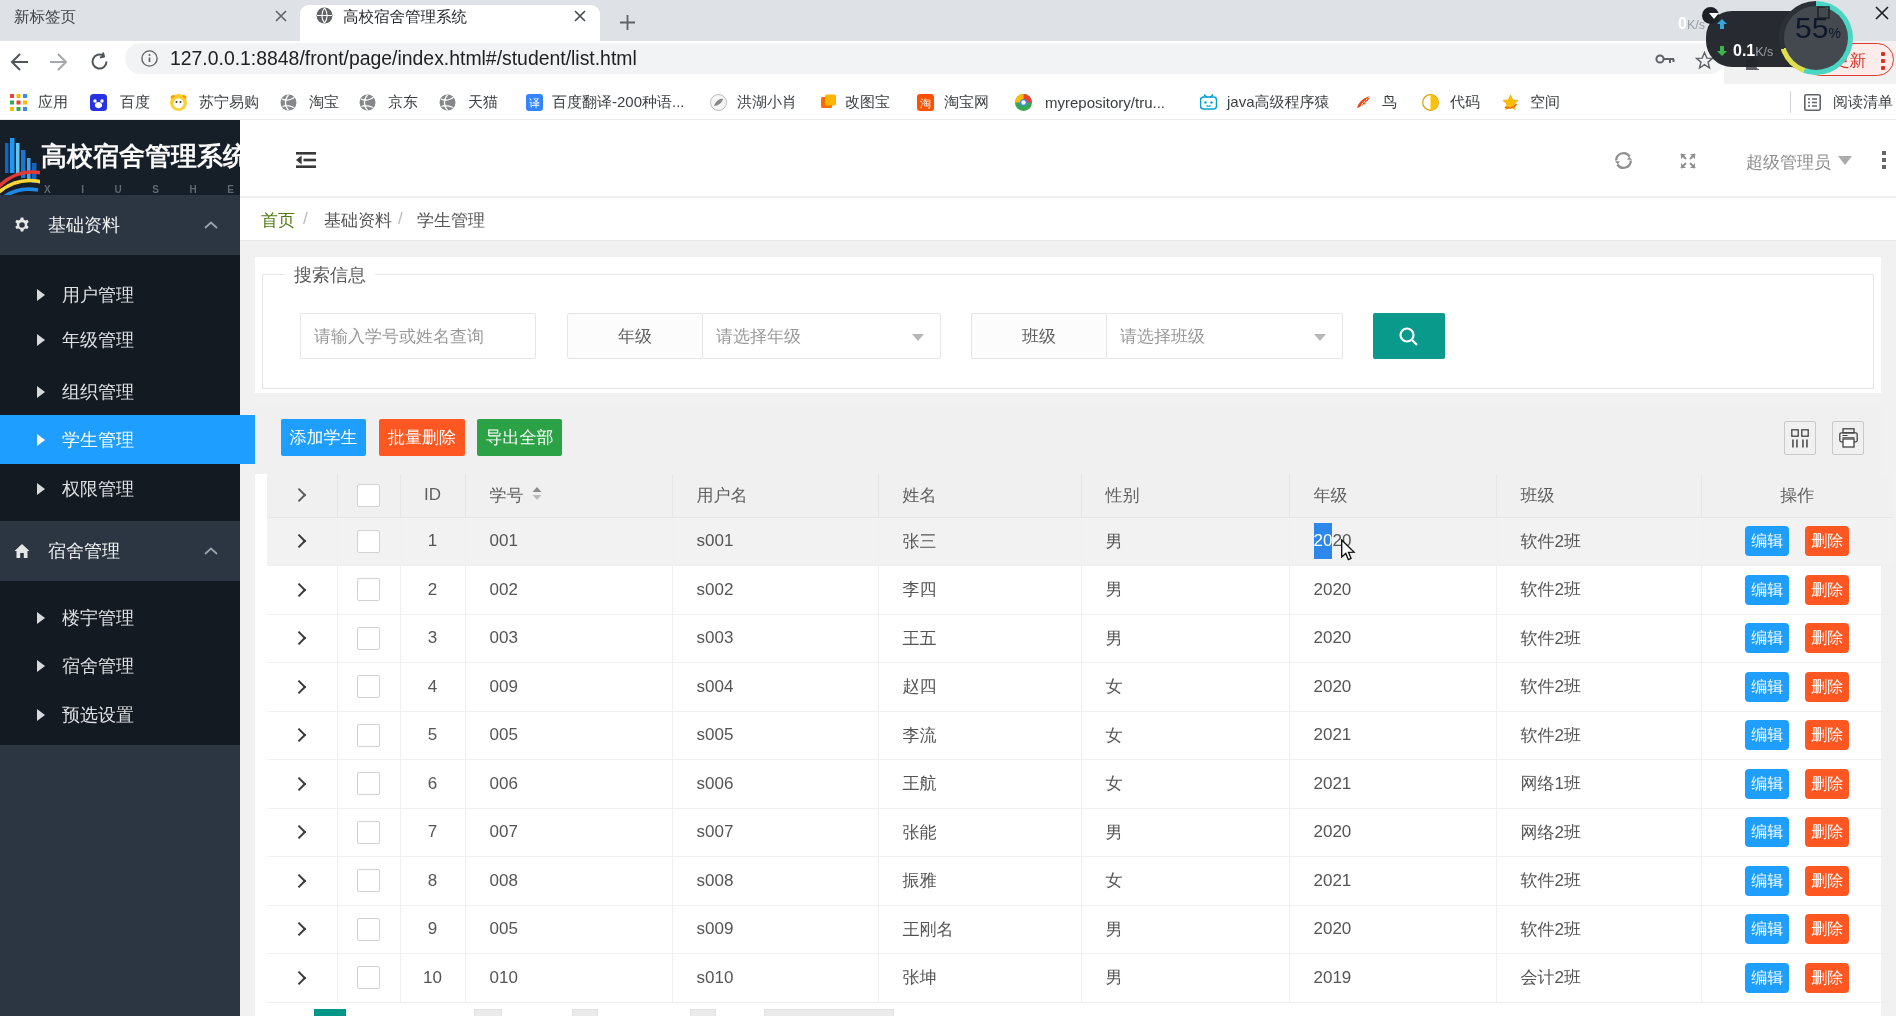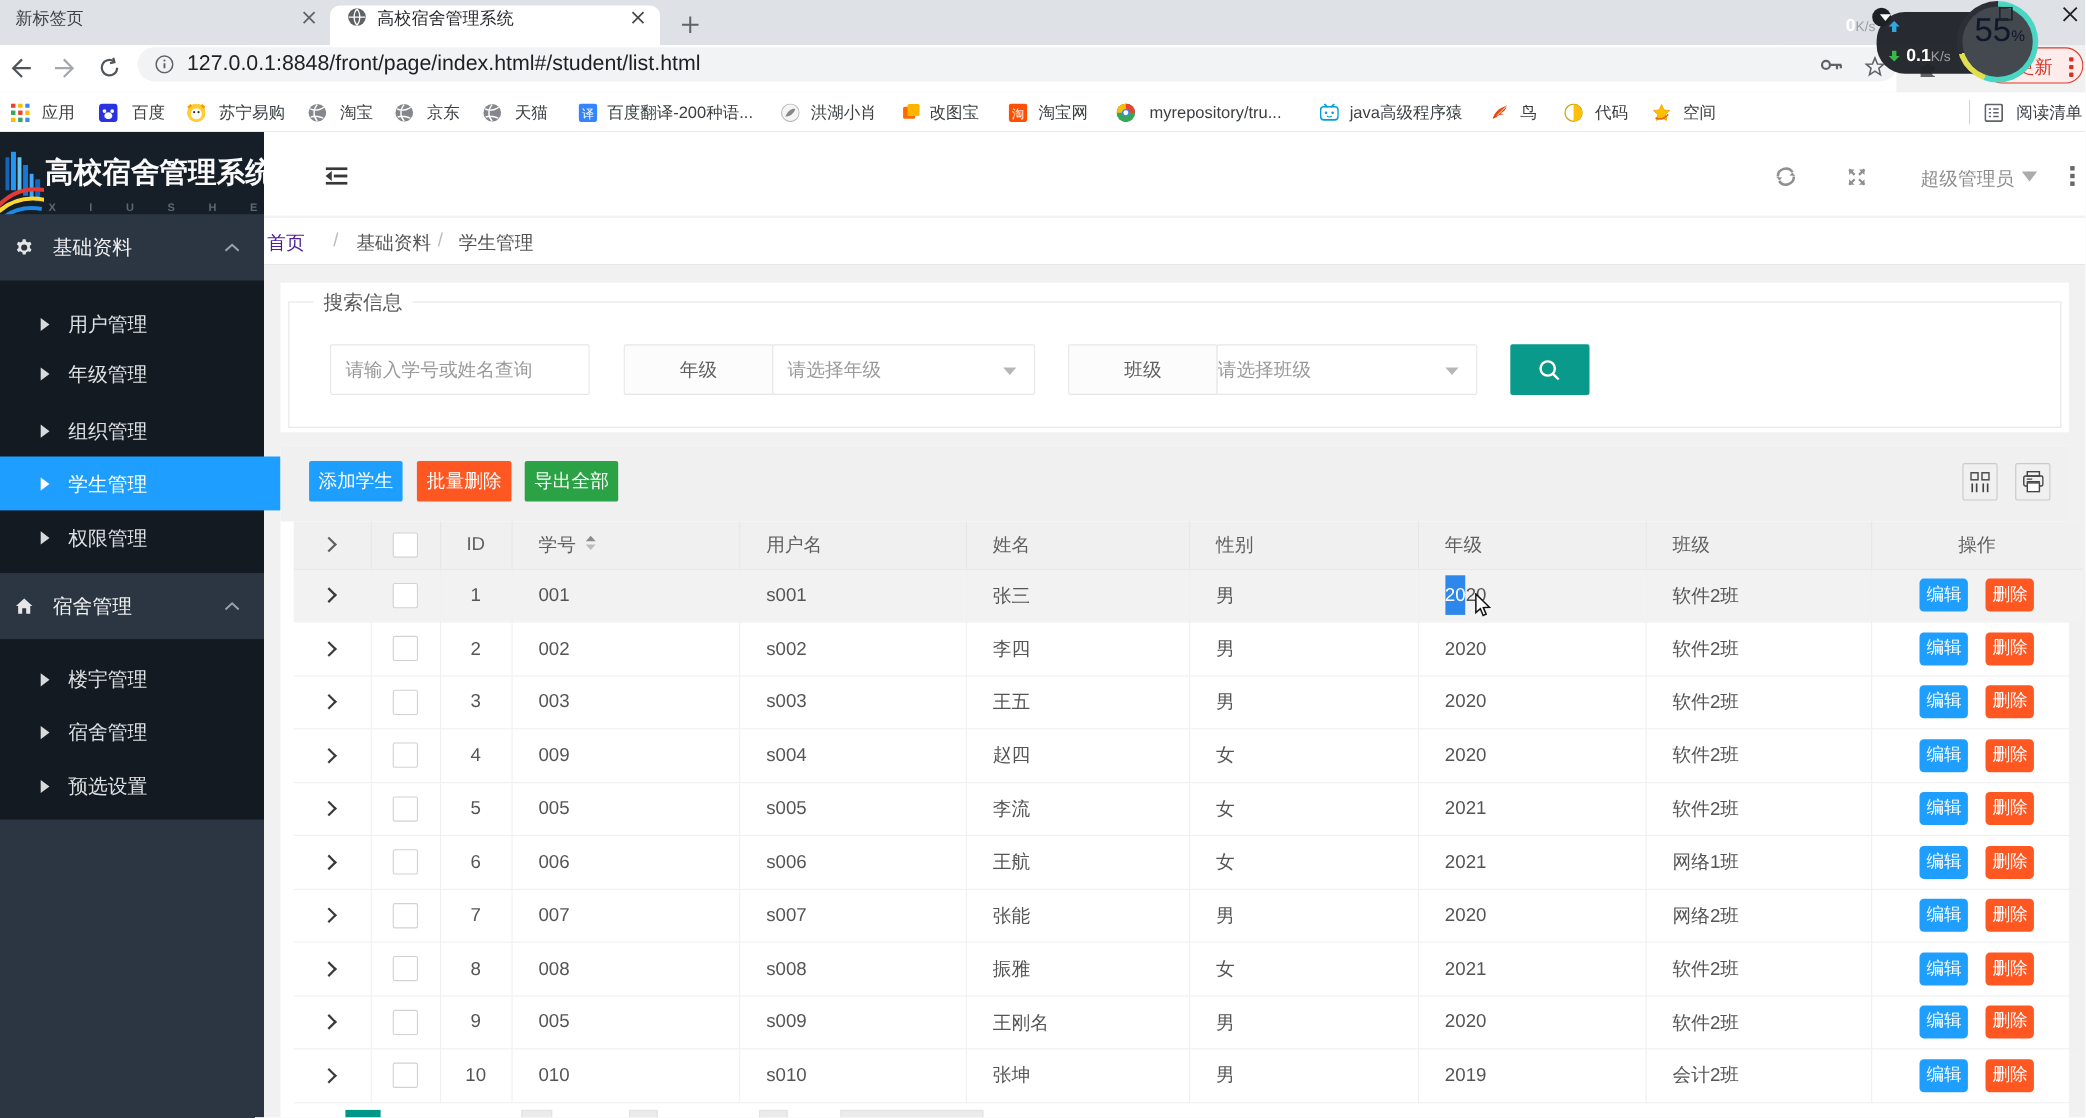--- a/index.html
+++ b/index.html
@@ -370,35 +370,35 @@
         <path d="M2 2 h5 l-5 5 z M16 2 v5 l-5 -5 z M2 16 v-5 l5 5 z M16 16 h-5 l5 -5 z" fill="#8f8f8f"></path>
       </svg>
     <div class="abs" style="left:1598px;top:36px;width:0;height:0;border-left:7px solid transparent;border-right:7px solid transparent;border-top:9px solid #ababab;"></div>
     <div class="abs" style="left:1642px;top:31px;width:4px;height:4px;background:#666;"></div>
     <div class="abs" style="left:1642px;top:38px;width:4px;height:4px;background:#666;"></div>
     <div class="abs" style="left:1642px;top:45px;width:4px;height:4px;background:#666;"></div>
   </div>
   <span id="hdruser">超级管理员</span>
 
   <div id="breadcrumb">
-    <span style="left:3px;color:#4c1d95;">首页</span>
+    <span style="left:21px;color:#4d7c0f;">首页</span>
     <span style="left:63px;color:#bbb;">/</span>
     <span style="left:84px;color:#555;">基础资料</span>
     <span style="left:158px;color:#bbb;">/</span>
     <span style="left:177px;color:#555;">学生管理</span>
   </div>
 
   <div id="card1">
     <div id="fset">
       <span id="legend">搜索信息</span>
       <div class="inp" style="left:37px;width:236px;padding-left:13px;">请输入学号或姓名查询</div>
       <div class="inp" style="left:304px;width:136px;background:#fcfcfc;color:#5f5f5f;justify-content:center;">年级</div>
       <div class="inp" style="left:439px;width:239px;padding-left:13px;">请选择年级<span class="selcaret"></span></div>
       <div class="inp" style="left:708px;width:136px;background:#fcfcfc;color:#5f5f5f;justify-content:center;">班级</div>
-      <div class="inp" style="left:843px;width:237px;">请选择班级<span class="selcaret"></span></div>
+      <div class="inp" style="left:843px;width:237px;padding-left:13px;">请选择班级<span class="selcaret"></span></div>
       <div id="searchbtn">
           <svg style="position:absolute;left:24px;top:12px;" width="23" height="23" viewBox="0 0 23 23">
             <circle cx="10" cy="10" r="6.5" stroke="#fff" stroke-width="2.2" fill="none"></circle>
             <path d="M14.8 14.8 L20 20" stroke="#fff" stroke-width="2.2"></path>
           </svg>
         </div>
     </div>
   </div>
 
   <div id="card2">

